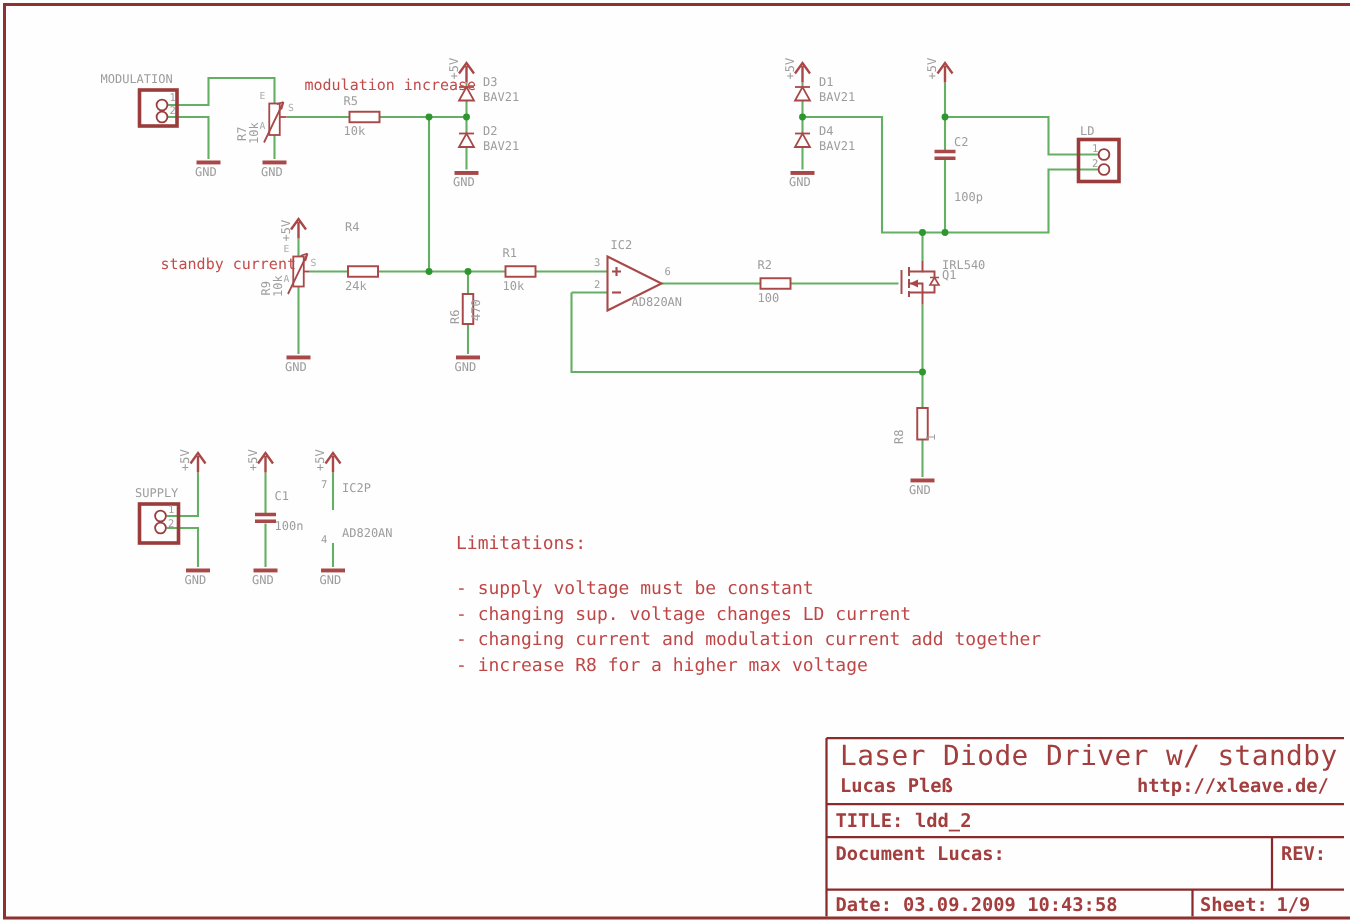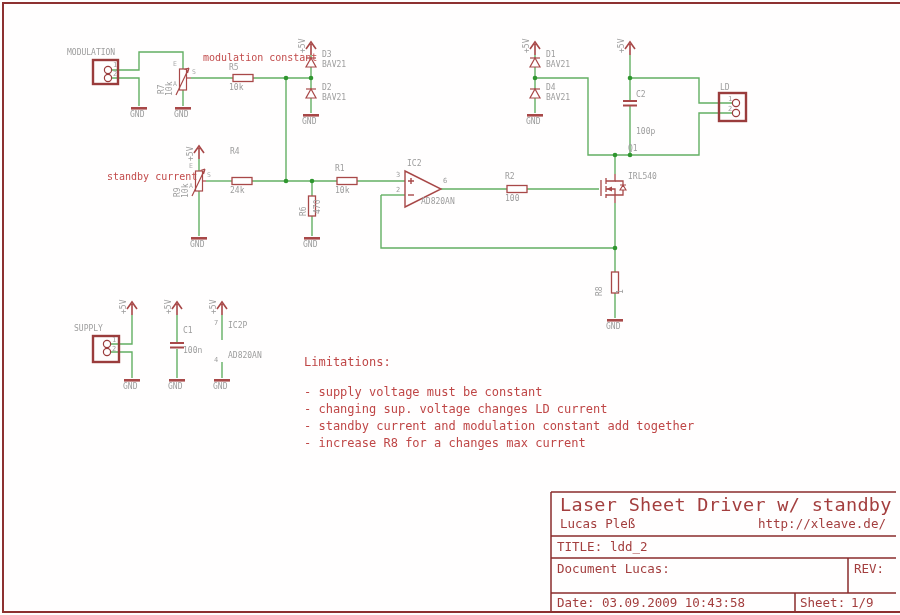--- a/index.html
+++ b/index.html
@@ -9,21 +9,21 @@
   svg{position:absolute;left:0;top:0;}
   .lbl{position:absolute;line-height:1.05;white-space:pre;}
   .g8{font-size:8px;color:#9d9d9d;}
   .g7{font-size:7px;color:#9d9d9d;}
   .g6{font-size:6.5px;color:#ababab;}
   .r10{font-size:10px;color:#c24b4b;}
   .r12{font-size:12px;color:#bf4646;}
   .rot{transform:rotate(-90deg);transform-origin:0 0;}
   .tb{color:#a33e3e;}
   .tb-big{font-size:18.5px;letter-spacing:.3px;}
-  .tb-med{font-size:12.5px;}
+  .tb-med{font-size:12.5px;font-weight:bold;}
 </style>
 </head>
 <body>
 
 <div id="sheet">
 
 <svg width="900" height="615" viewBox="0 0 900 615">
 
   <g stroke="#63af63" stroke-width="1.4" fill="none">
     <path d="M112,70 H139 V52 H183 V69"></path>
@@ -173,21 +173,21 @@
   </g>
 </svg>
 
 <div id="frame"></div>
 
 <div>
 
   <div class="lbl g8" style="left:67px;top:49px">MODULATION</div>
   <div class="lbl g7" style="left:113px;top:62px">1</div>
   <div class="lbl g7" style="left:113px;top:71px">2</div>
-  <div class="lbl g8" style="left:74px;top:325px">SUPPLY</div>
+  <div class="lbl g8" style="left:90px;top:325px">SUPPLY</div>
   <div class="lbl g7" style="left:112px;top:337px">1</div>
   <div class="lbl g7" style="left:112px;top:346px">2</div>
   <div class="lbl g8" style="left:720px;top:84px">LD</div>
   <div class="lbl g7" style="left:728px;top:96px">1</div>
   <div class="lbl g7" style="left:728px;top:106px">2</div>
 
   <div class="lbl g8" style="left:130px;top:111px">GND</div>
   <div class="lbl g8" style="left:174px;top:111px">GND</div>
   <div class="lbl g8" style="left:302px;top:118px">GND</div>
   <div class="lbl g8" style="left:190px;top:241px">GND</div>
@@ -244,38 +244,38 @@
   <div class="lbl g8" style="left:636px;top:128px">100p</div>
   <div class="lbl g8" style="left:183px;top:327px">C1</div>
   <div class="lbl g8" style="left:183px;top:347px">100n</div>
 
   <div class="lbl g8" style="left:407px;top:160px">IC2</div>
   <div class="lbl g8" style="left:421px;top:198px">AD820AN</div>
   <div class="lbl g7" style="left:396px;top:172px">3</div>
   <div class="lbl g7" style="left:396px;top:187px">2</div>
   <div class="lbl g7" style="left:443px;top:178px">6</div>
 
-  <div class="lbl g8" style="left:628px;top:145px">Q1</div>
+  <div class="lbl g8" style="left:628px;top:180px">Q1</div>
   <div class="lbl g8" style="left:628px;top:173px">IRL540</div>
 
   <div class="lbl g7" style="left:214px;top:320px">7</div>
   <div class="lbl g8" style="left:228px;top:322px">IC2P</div>
   <div class="lbl g8" style="left:228px;top:352px">AD820AN</div>
   <div class="lbl g7" style="left:214px;top:357px">4</div>
 
-  <div class="lbl r10" style="left:203px;top:53px">modulation constant</div>
+  <div class="lbl r10" style="left:203px;top:53px">modulation increase</div>
   <div class="lbl r10" style="left:107px;top:172px">standby current</div>
 
   <div class="lbl r12" style="left:304px;top:356px">Limitations:</div>
   <div class="lbl r12" style="left:304px;top:386px">- supply voltage must be constant</div>
   <div class="lbl r12" style="left:304px;top:403px">- changing sup. voltage changes LD current</div>
-  <div class="lbl r12" style="left:304px;top:420px">- standby current and modulation constant add together</div>
-  <div class="lbl r12" style="left:304px;top:437px">- increase R8 for a changes max current</div>
-
-  <div class="lbl tb tb-big" style="left:560px;top:495px">Laser Sheet Driver w/ standby</div>
+  <div class="lbl r12" style="left:304px;top:420px">- changing current and modulation current add together</div>
+  <div class="lbl r12" style="left:304px;top:437px">- increase R8 for a higher max voltage</div>
+
+  <div class="lbl tb tb-big" style="left:560px;top:495px">Laser Diode Driver w/ standby</div>
   <div class="lbl tb tb-med" style="left:560px;top:517px">Lucas Pleß</div>
   <div class="lbl tb tb-med" style="left:758px;top:517px">http://xleave.de/</div>
   <div class="lbl tb tb-med" style="left:557px;top:540px">TITLE:</div>
   <div class="lbl tb tb-med" style="left:610px;top:540px">ldd_2</div>
   <div class="lbl tb tb-med" style="left:557px;top:562px">Document Lucas:</div>
   <div class="lbl tb tb-med" style="left:854px;top:562px">REV:</div>
   <div class="lbl tb tb-med" style="left:557px;top:596px">Date:</div>
   <div class="lbl tb tb-med" style="left:602px;top:596px">03.09.2009 10:43:58</div>
   <div class="lbl tb tb-med" style="left:800px;top:596px">Sheet:</div>
   <div class="lbl tb tb-med" style="left:851px;top:596px">1/9</div>

